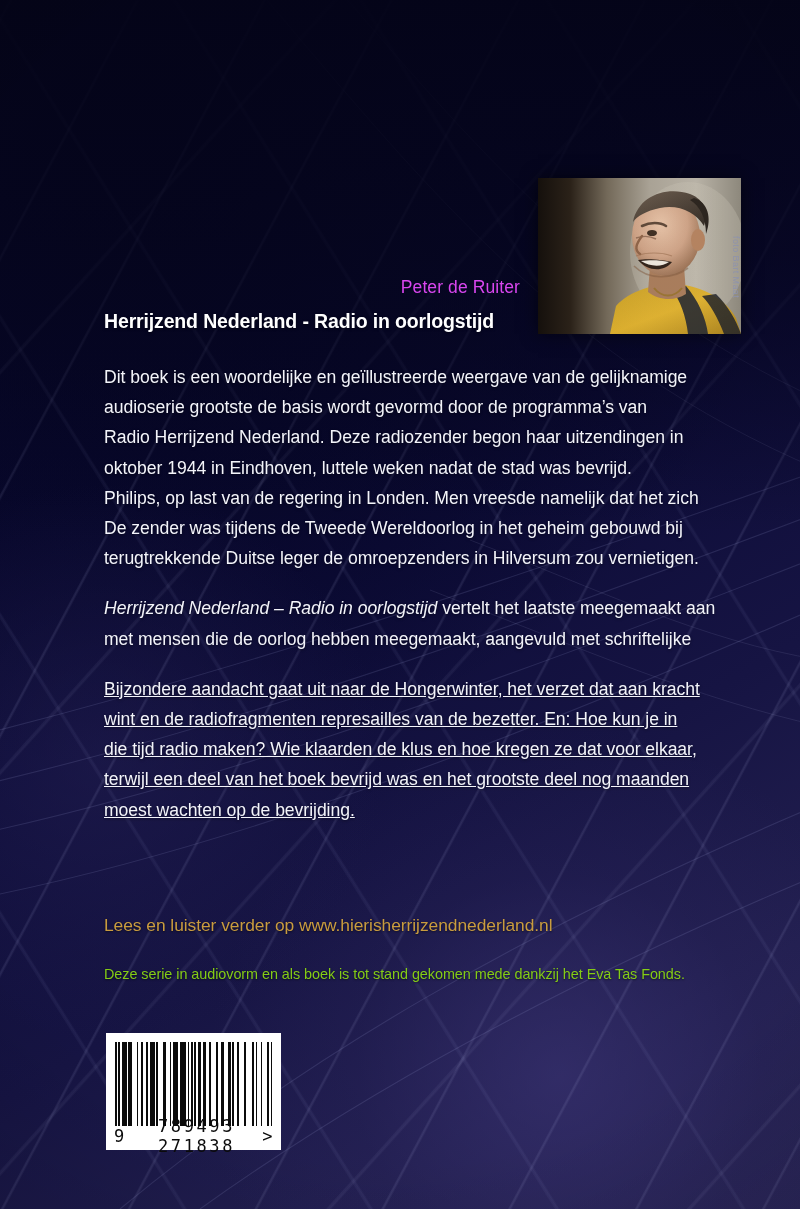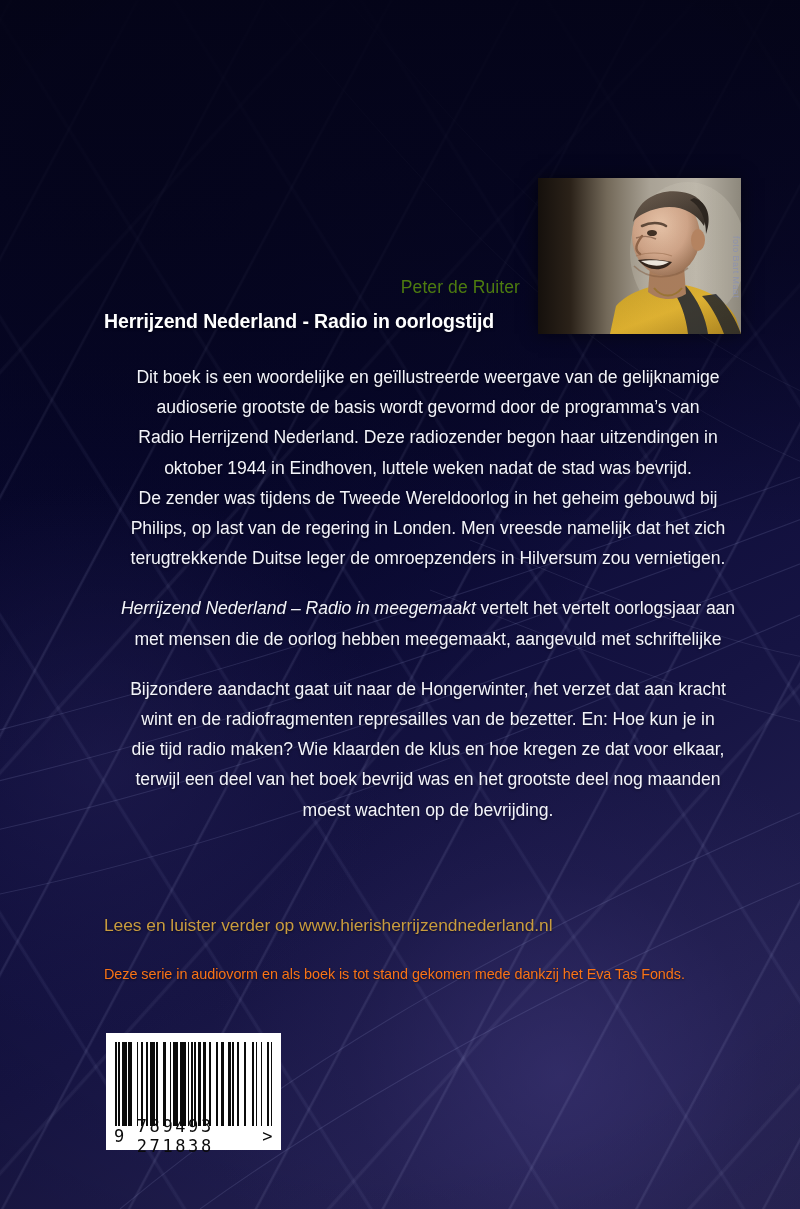--- a/index.html
+++ b/index.html
@@ -125,21 +125,21 @@
     font-family: "Liberation Sans", sans-serif;
   }
 
   
   .author-name {
     position: absolute;
     left: 104px;
     top: 277px;
     width: 416px;
     text-align: right;
-    color: #4d7c0f;
+    color: #d946ef;
     font-size: 17.5px;
     letter-spacing: .1px;
   }
   .book-title {
     position: absolute;
     left: 104px;
     top: 310px;
     color: #ffffff;
     font-size: 19.5px;
     font-weight: bold;
@@ -153,38 +153,38 @@
     left: 104px;
     top: 362px;
     width: 648px;
     color: #f3f4fa;
     font-size: 17.6px;
     line-height: 30.2px;
     letter-spacing: -.05px;
     text-shadow: 0 1px 3px rgba(0,0,0,0.45);
   }
   .body-copy p { margin: 0 0 20px 0; }
-  .body-copy p:last-child { margin-bottom: 0; }
-  .body-copy .ln { display: block; text-align: center; }
+  .body-copy p:last-child { margin-bottom: 0; text-decoration: underline; }
+  .body-copy .ln { display: block; }
   .body-copy em { font-style: italic; }
 
   .promo-link {
     position: absolute;
     left: 104px;
     top: 915px;
     color: #c99c3f;
     font-size: 17.4px;
     letter-spacing: -.05px;
     text-shadow: 0 1px 2px rgba(0,0,0,0.5);
   }
   .promo-note {
     position: absolute;
     left: 104px;
     top: 966px;
-    color: #f97316;
+    color: #84cc16;
     font-size: 14.4px;
     letter-spacing: -.05px;
     text-shadow: 0 1px 2px rgba(0,0,0,0.5);
   }
 
   
   .barcode-card {
     position: absolute;
     left: 106px;
     top: 1033px;
@@ -216,21 +216,21 @@
     top: 92px;
     height: 21px;
     display: flex;
     align-items: center;
     color: #0b0b0b;
     font-family: "DejaVu Sans Mono", monospace;
     font-size: 17px;
     letter-spacing: .5px;
   }
   .barcode-digits .lead { margin-right: 12px; }
-  .barcode-digits .mid { flex: 1; text-align: left; letter-spacing: 2.6px; }
+  .barcode-digits .mid { flex: 1; text-align: center; letter-spacing: 2.6px; }
   .barcode-digits .tail { margin-left: 6px; font-size: 17px; }
 </style>
 </head>
 <body>
 
 <div id="cover">
 
   <div class="bg-base"></div>
   <div class="bg-glow-br"></div>
   <div class="bg-glow-ml"></div>
@@ -322,26 +322,26 @@
 
   <div class="author-name">Peter de Ruiter</div>
   <div class="book-title">Herrijzend Nederland - Radio in oorlogstijd</div>
 
   <div class="body-copy">
     <p>
       <span class="ln">Dit boek is een woordelijke en geïllustreerde weergave van de gelijknamige</span>
       <span class="ln">audioserie grootste de basis wordt gevormd door de programma’s van</span>
       <span class="ln">Radio Herrijzend Nederland. Deze radiozender begon haar uitzendingen in</span>
       <span class="ln">oktober 1944 in Eindhoven, luttele weken nadat de stad was bevrijd.</span>
+      <span class="ln">Philips, op last van de regering in Londen. Men vreesde namelijk dat het zich</span>
       <span class="ln">De zender was tijdens de Tweede Wereldoorlog in het geheim gebouwd bij</span>
-      <span class="ln">Philips, op last van de regering in Londen. Men vreesde namelijk dat het zich</span>
       <span class="ln">terugtrekkende Duitse leger de omroepzenders in Hilversum zou vernietigen.</span>
     </p>
     <p>
-      <span class="ln"><em>Herrijzend Nederland – Radio in meegemaakt</em><span> vertelt het vertelt oorlogsjaar aan</span></span>
+      <span class="ln"><em>Herrijzend Nederland – Radio in oorlogstijd</em><span> vertelt het laatste meegemaakt aan</span></span>
       <span class="ln">met mensen die de oorlog hebben meegemaakt, aangevuld met schriftelijke</span>
     </p>
     <p>
       <span class="ln">Bijzondere aandacht gaat uit naar de Hongerwinter, het verzet dat aan kracht</span>
       <span class="ln">wint en de radiofragmenten represailles van de bezetter. En: Hoe kun je in</span>
       <span class="ln">die tijd radio maken? Wie klaarden de klus en hoe kregen ze dat voor elkaar,</span>
       <span class="ln">terwijl een deel van het boek bevrijd was en het grootste deel nog maanden</span>
       <span class="ln">moest wachten op de bevrijding.</span>
     </p>
   </div>

